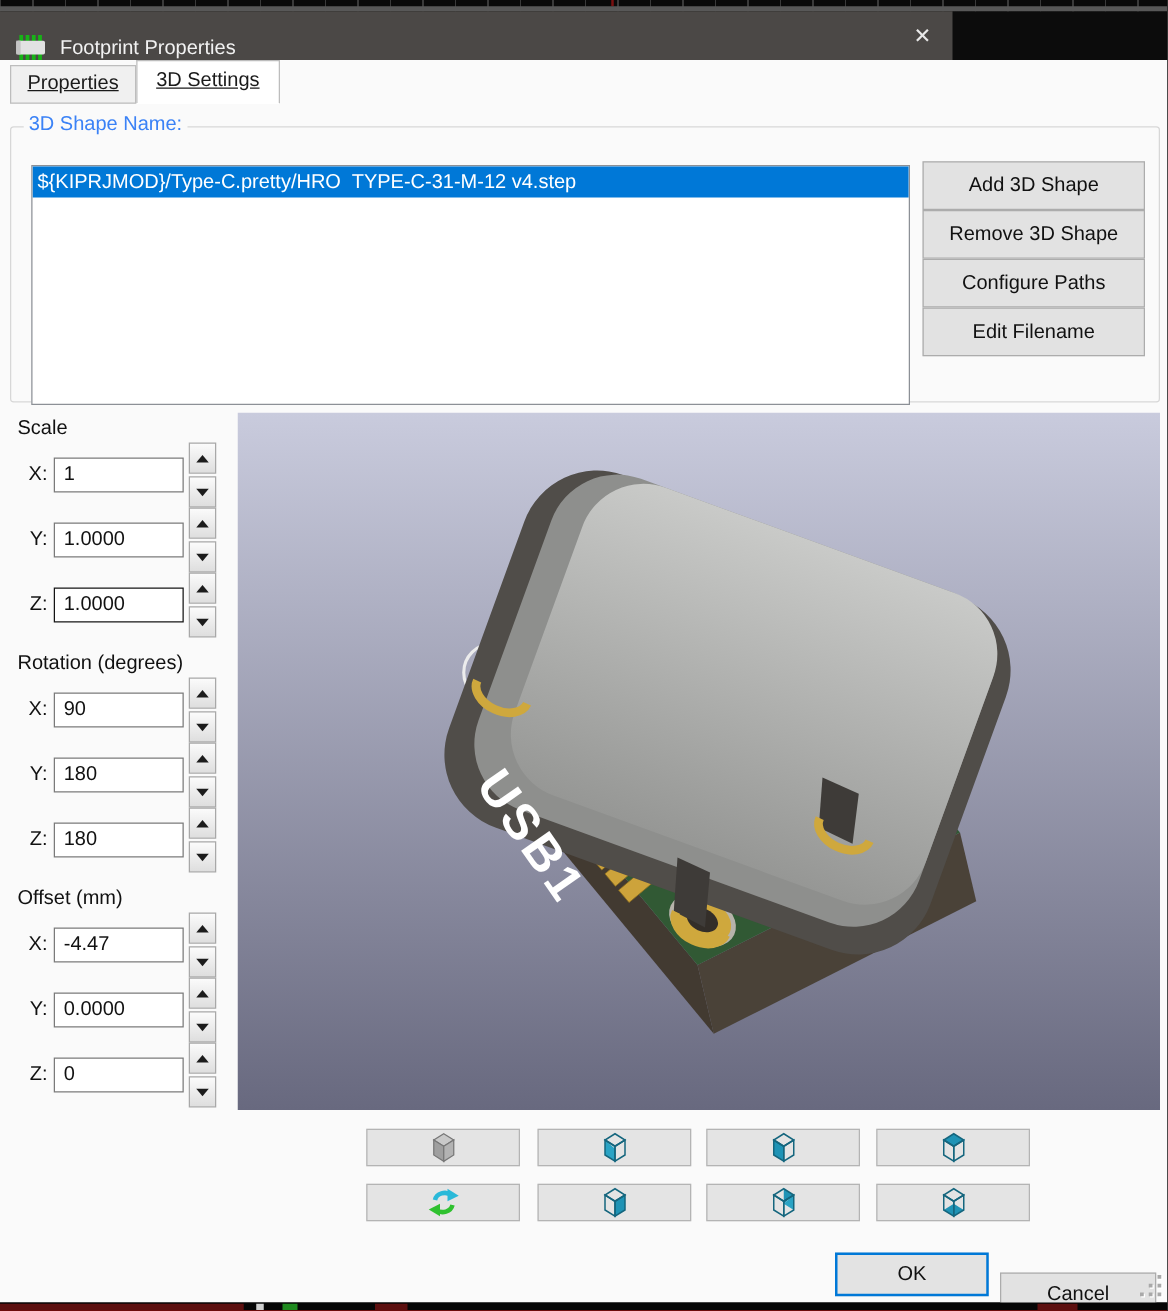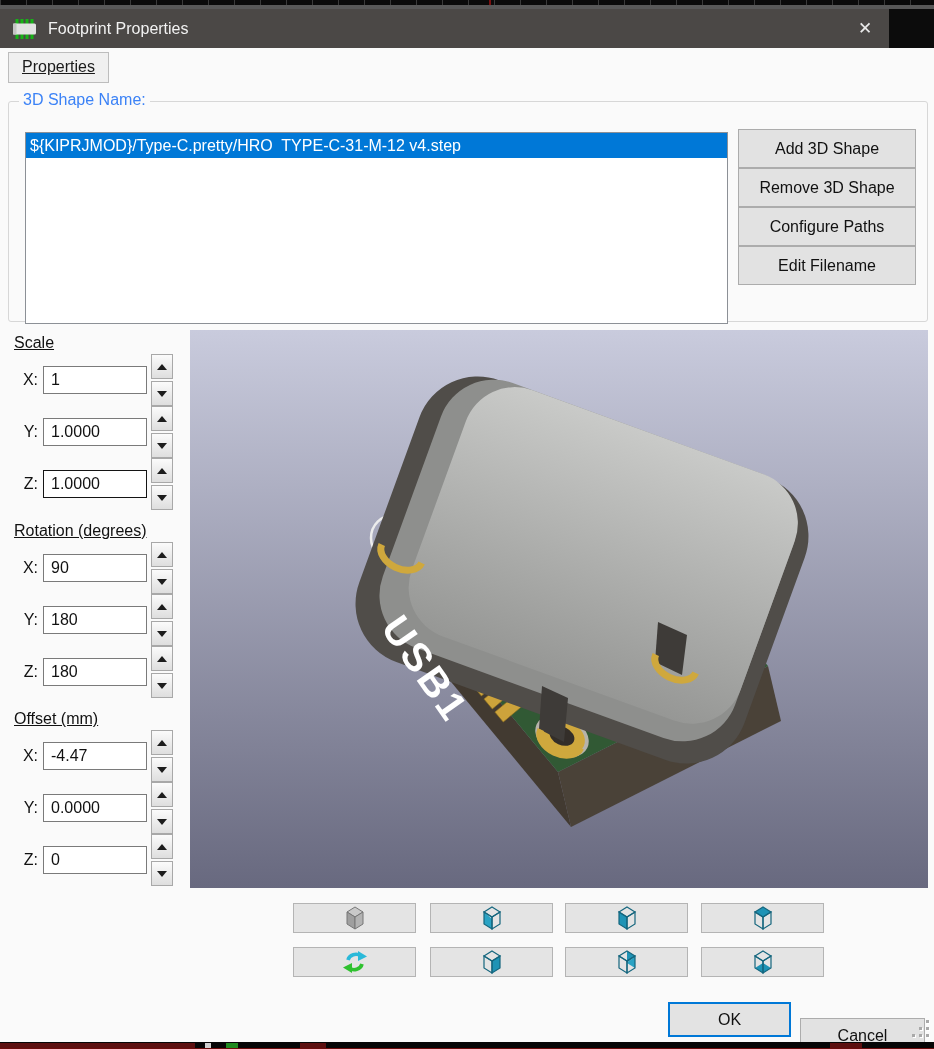--- a/index.html
+++ b/index.html
@@ -9,22 +9,22 @@
 
   
   .ruler-strip{position:absolute;left:0;top:0;width:934px;height:9px;background:
     repeating-linear-gradient(90deg,#3a3a3a 0 1px,#0a0a0a 1px 26px);}
   .ruler-red{position:absolute;left:489px;top:0;width:2px;height:5px;background:#7a1010;}
   .ruler-edge{position:absolute;left:0;top:5px;width:934px;height:4px;background:#585858;}
   .bottom-strip{position:absolute;left:0;top:1042px;width:934px;height:7px;background:#060606;}
   .bottom-strip .seg{position:absolute;top:1px;height:5px;}
 
   
-  .titlebar{position:absolute;left:0;top:9px;width:889px;height:39px;background:#4b4846;
-    display:flex;align-items:center;padding:0 0 0 12px;}
+  .titlebar{position:absolute;left:0;top:9px;width:762px;height:39px;background:#4b4846;
+    display:flex;align-items:flex-end;padding:0 0 0 12px;}
   .titlebar .title{color:#f2f2f2;font-size:16px;margin-left:10px;flex:1;}
   .close-btn{width:48px;height:39px;display:flex;align-items:center;justify-content:center;
     color:#e9e9e9;font-size:17px;cursor:default;}
 
   
   .dialog{position:absolute;left:0;top:48px;width:934px;height:994px;background:#fafafa;}
 
   
   .tabbar{position:absolute;left:8px;top:4px;display:flex;align-items:flex-end;}
   .tab{font-size:16px;border:1px solid #bdbdbd;padding:5px 13px 6px;background:#f0f0f0;
@@ -42,21 +42,21 @@
   .shape-item{height:25px;line-height:25px;font-size:16px;padding:0 4px;white-space:pre;}
   .shape-item.selected{background:#0078d7;color:#fff;}
   .side-buttons{position:absolute;right:11px;top:27px;width:178px;display:flex;
     flex-direction:column;}
   .btn{background:#e2e2e2;border:1px solid #acacac;font-size:16px;color:#111;
     font-family:"Liberation Sans",sans-serif;cursor:default;}
   .side-buttons .btn{height:39px;}
 
   
   .left-panel{position:absolute;left:0;top:282px;width:190px;height:560px;}
-  .sect-label{font-size:16px;color:#111;margin:12px 0 2px 14px;text-decoration:underline;}
+  .sect-label{font-size:16px;color:#111;margin:12px 0 2px 14px;}
   .sect-label.first{margin-top:4px;}
   .srow{display:flex;align-items:center;height:52px;padding-left:12px;}
   .axis{width:26px;text-align:right;margin-right:5px;font-size:16px;color:#111;}
   input.val{width:104px;height:28px;border:1px solid #7a7a7a;font-size:16px;
     padding:0 4px 0 7px;font-family:"Liberation Sans",sans-serif;background:#fff;color:#111;}
   input.val.focused{border:1px solid #141414;}
   .spin{margin-left:4px;display:flex;flex-direction:column;gap:2px;}
   .spin .sbtn{width:22px;height:25px;border:1px solid #a8a8a8;
     background:linear-gradient(#fbfbfb,#dedede);display:flex;align-items:center;justify-content:center;padding:0;}
   .tri-up{width:0;height:0;border-left:5px solid transparent;border-right:5px solid transparent;
@@ -101,20 +101,21 @@
       <rect x="1" y="4.5" width="3.5" height="11" fill="#c4c4c4"></rect>
     </svg>
     <span class="title">Footprint Properties</span>
     <div class="close-btn">✕</div>
   </div>
 
   <div class="dialog">
 
     <div class="tabbar">
       <div class="tab inactive">Properties</div>
+      <div class="tab active">3D Settings</div>
     </div>
 
     <div class="groupbox">
       <div class="groupbox-label">3D Shape Name:</div>
       <div class="shape-list">
         <div class="shape-item selected">${KIPRJMOD}/Type-C.pretty/HRO  TYPE-C-31-M-12 v4.step</div>
       </div>
       <div class="side-buttons">
         <button class="btn">Add 3D Shape</button>
         <button class="btn">Remove 3D Shape</button>

